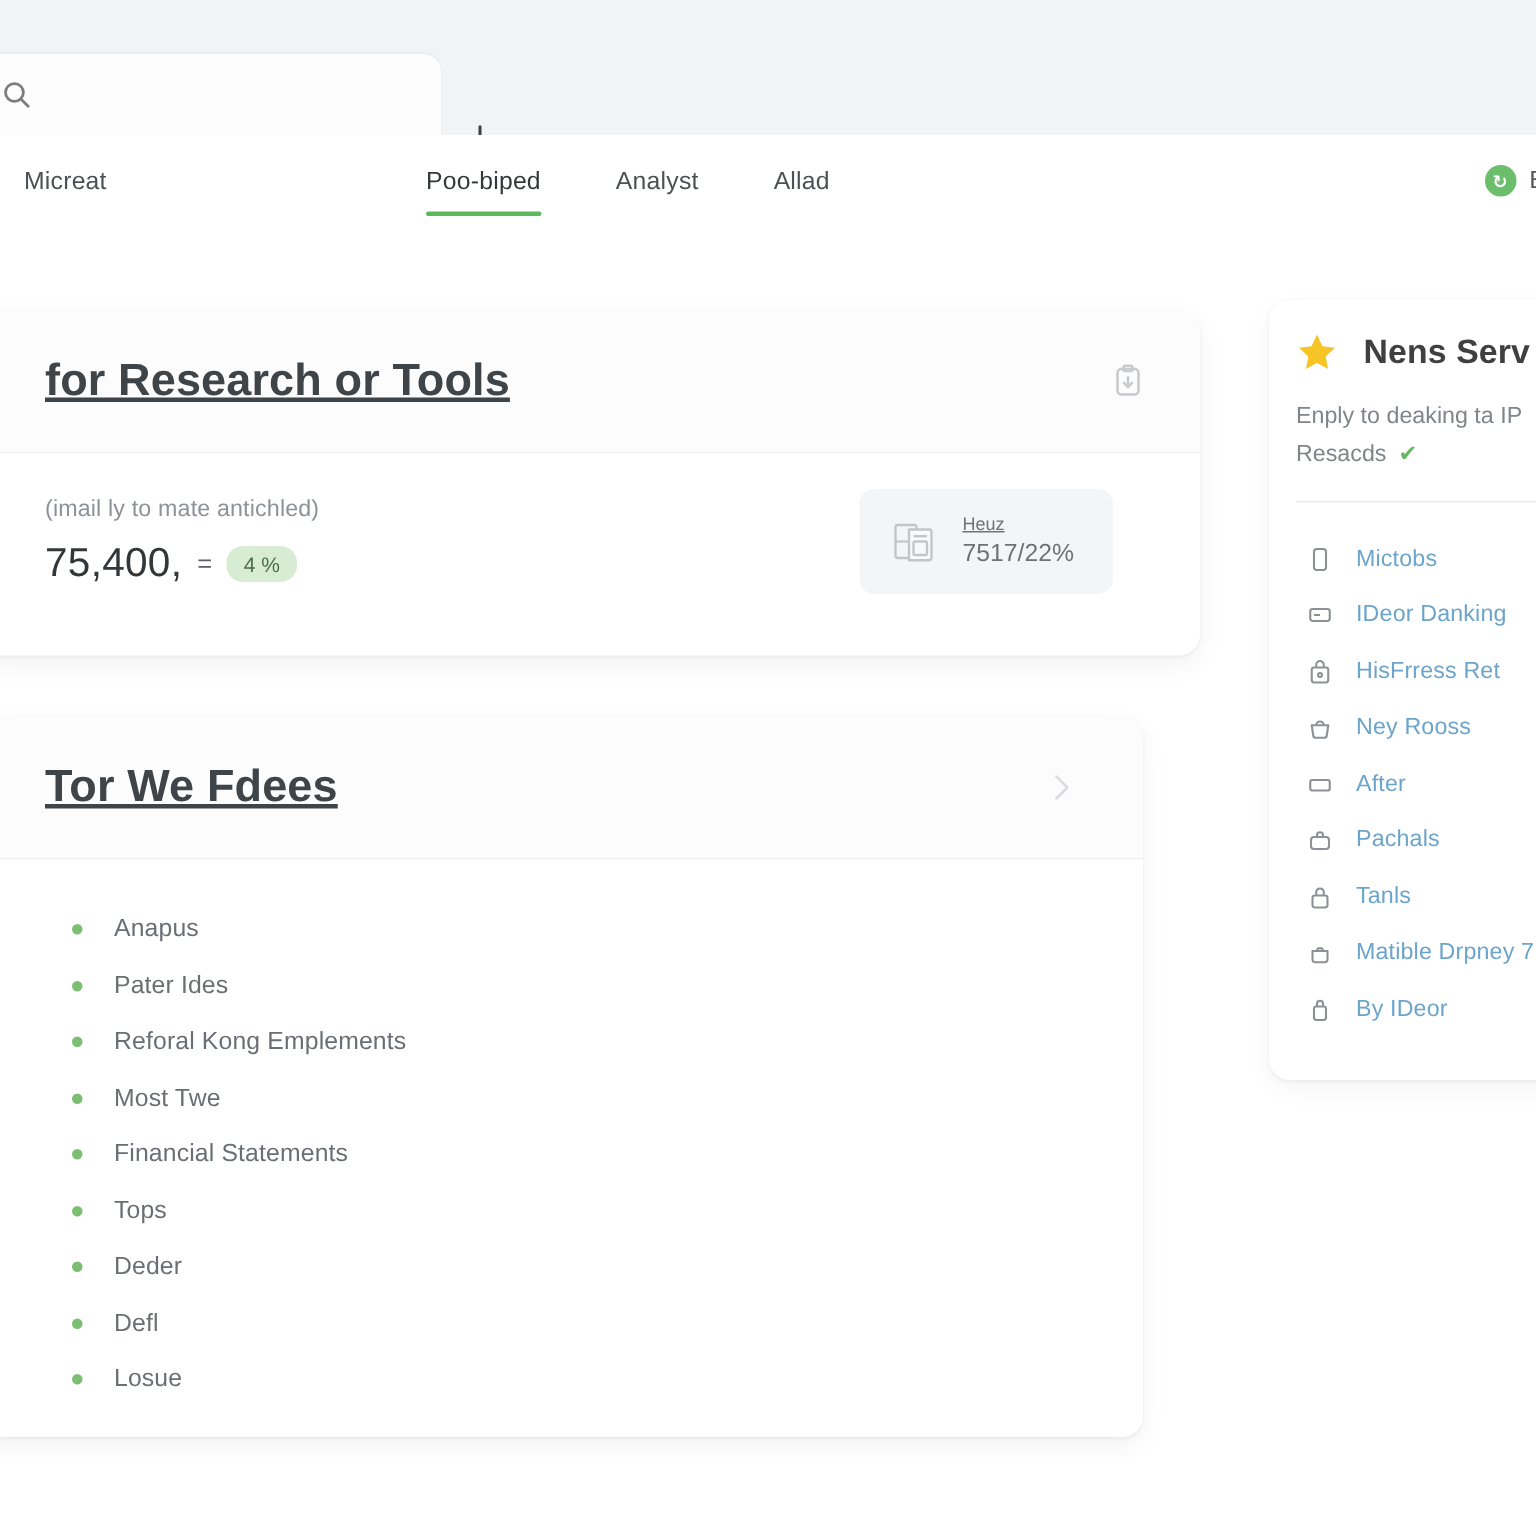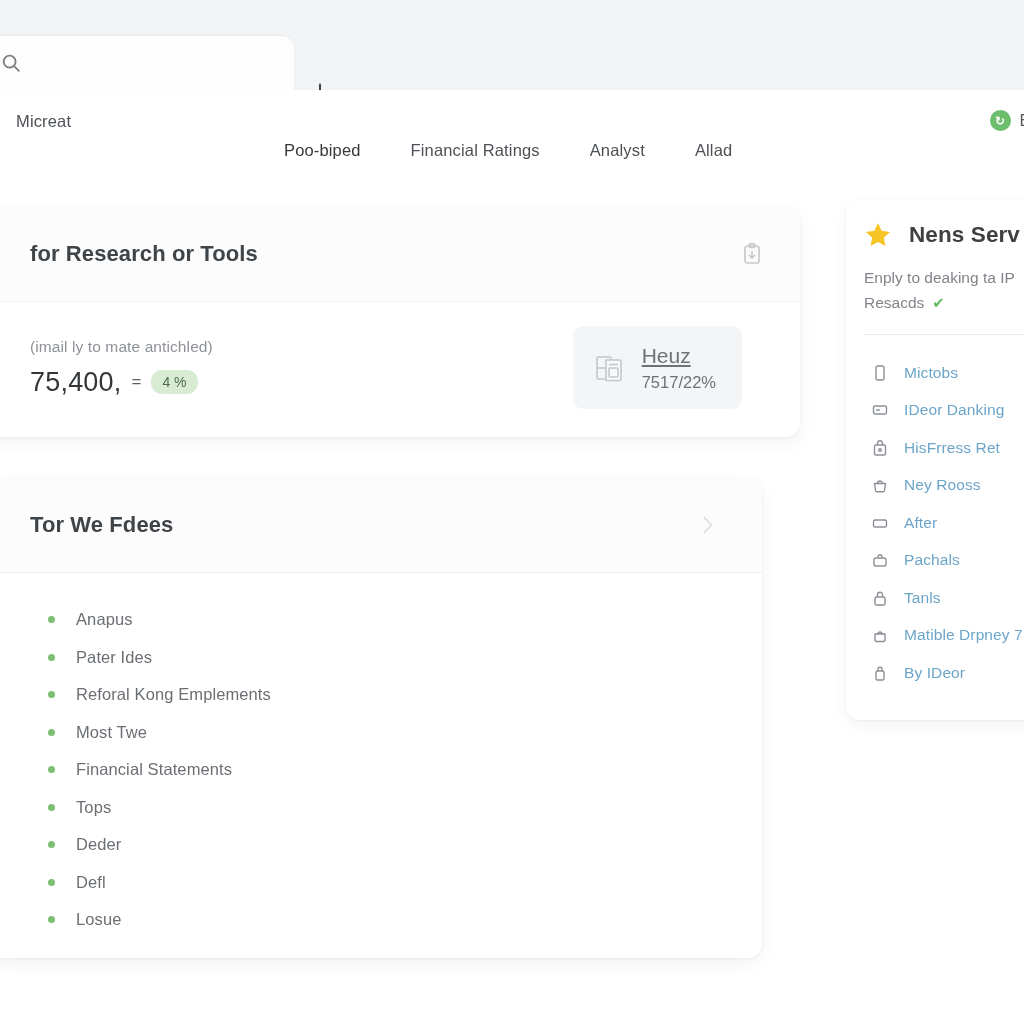--- a/index.html
+++ b/index.html
@@ -103,21 +103,21 @@
     color: #4d5156;
     letter-spacing: 0.15px;
   }
 
   .nav-items {
     position: absolute;
     left: 268px;
     top: 0;
     height: 70px;
     display: flex;
-    align-items: flex-end;
+    align-items: flex-start;
   }
 
   .nav-item {
     position: relative;
     padding: 22px 0 0 0;
     margin-right: 50px;
     font-size: 16.5px;
     color: #4d5156;
     letter-spacing: 0.15px;
     white-space: nowrap;
@@ -197,24 +197,25 @@
     display: flex;
     align-items: center;
     padding: 0 36px 0 44px;
     border-bottom: 1px solid #f0f0f1;
     background: #fcfcfd;
     border-radius: 14px 14px 0 0;
   }
 
   .card-title {
     flex: 1;
-    font-size: 22px;
+    font-size: 30px;
     font-weight: bold;
     color: #3f4448;
     letter-spacing: 0.1px;
+    text-decoration: underline;
   }
 
   .card-head-icon {
     width: 24px; height: 24px;
     opacity: 0.45;
     flex: 0 0 24px;
   }
   .card-head-icon svg { display: block; }
 
   .metric-body {
@@ -273,21 +274,21 @@
   .metric-tile-icon {
     width: 34px; height: 34px;
     flex: 0 0 34px;
     opacity: 0.45;
   }
   .metric-tile-icon svg { display: block; }
 
   .metric-tile-text { line-height: 1.42; }
 
   .metric-tile-label {
-    font-size: 21px;
+    font-size: 12px;
     color: #6e7276;
     text-decoration: underline;
   }
 
   .metric-tile-value {
     font-size: 16.5px;
     color: #6e7276;
   }
 
   
@@ -451,23 +452,20 @@
   </div>
 
   <div class="navrow">
     <div class="nav-brand">Micreat</div>
 
     <div class="nav-items">
       <div class="nav-item active">
         <span>Poo-biped</span>
       </div>
       <div class="nav-item">
-        <span>Financial Ratings</span>
-      </div>
-      <div class="nav-item">
         <span>Analyst</span>
       </div>
       <div class="nav-item">
         <span>Allad</span>
       </div>
     </div>
 
     <div class="nav-right">
       <span class="nav-right-badge">↻</span>
       <span class="nav-right-label">Beti</span>

